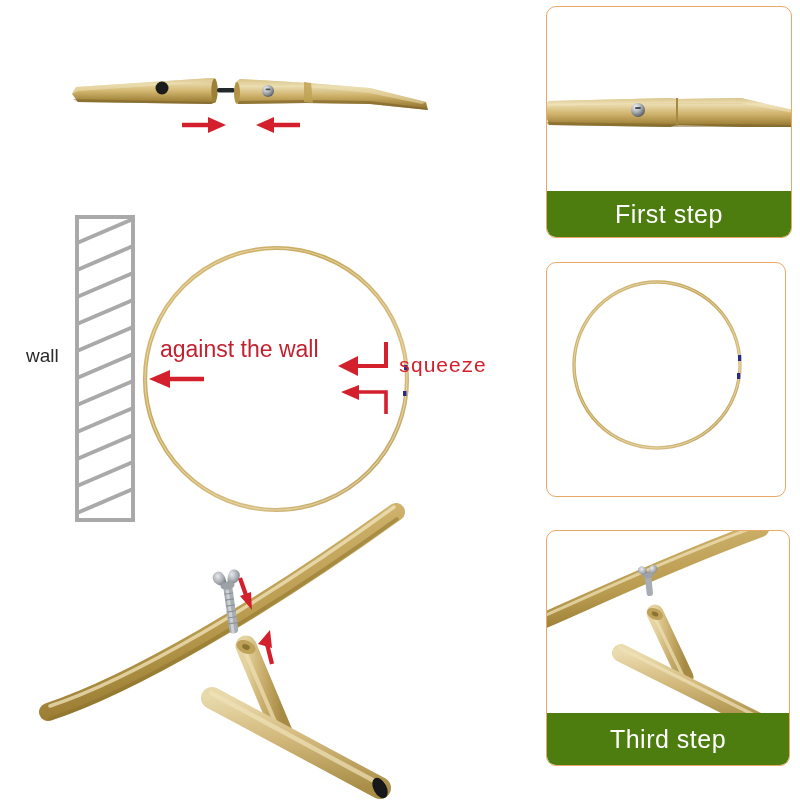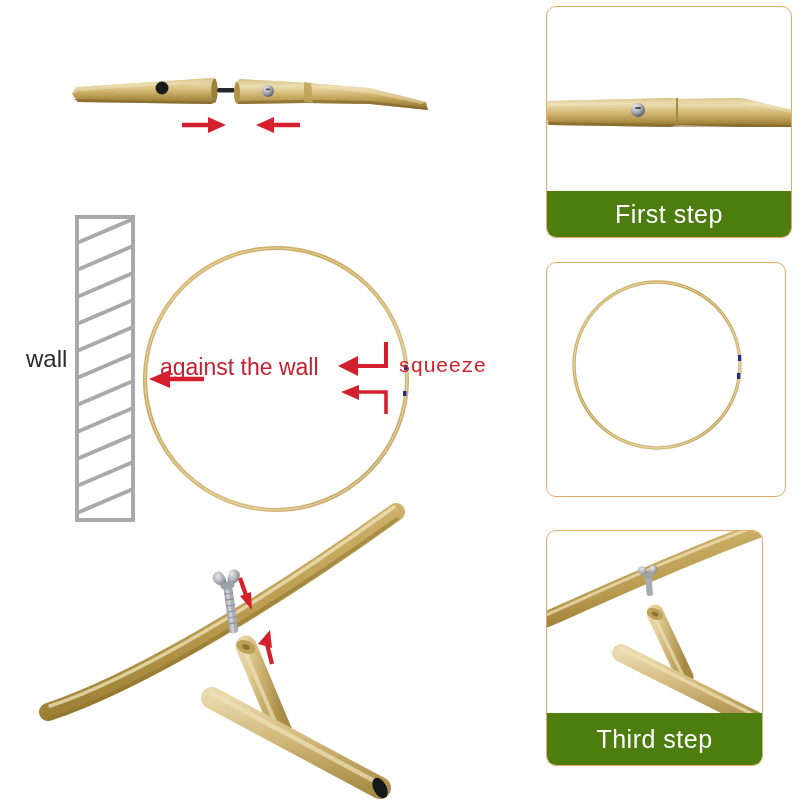--- a/index.html
+++ b/index.html
@@ -44,37 +44,36 @@
     font-size: 25px;
     line-height: 46px;
     text-align: center;
     letter-spacing: 0.5px;
     font-weight: 400;
   }
   .step-caption.tall { height: 52px; line-height: 52px; }
 
   #panel-first  { left: 546px; top: 6px;   width: 246px; height: 232px; }
   #panel-second { left: 546px; top: 262px; width: 240px; height: 235px; }
-  #panel-third  { left: 546px; top: 530px; width: 217px; height: 236px; padding-left: 11px; }
+  #panel-third  { left: 546px; top: 530px; width: 244px; height: 236px; padding-left: 11px; }
 
   
   .lbl {
     position: absolute;
     white-space: nowrap;
   }
   #label-wall {
     left: 26px; top: 345px;
-    font-size: 24px;
+    font-size: 19px;
     color: #2a2a2a;
   }
   #label-against-wall {
     left: 160px; top: 336px;
     font-size: 23px;
     color: #C32030;
-    margin-top: 18px;
   }
   #label-squeeze {
     left: 398px; top: 355px;
     font-size: 21px;
     color: #D4202C;
     font-family: Liberation Mono, monospace;
   }
 
   
   #wall-block {

